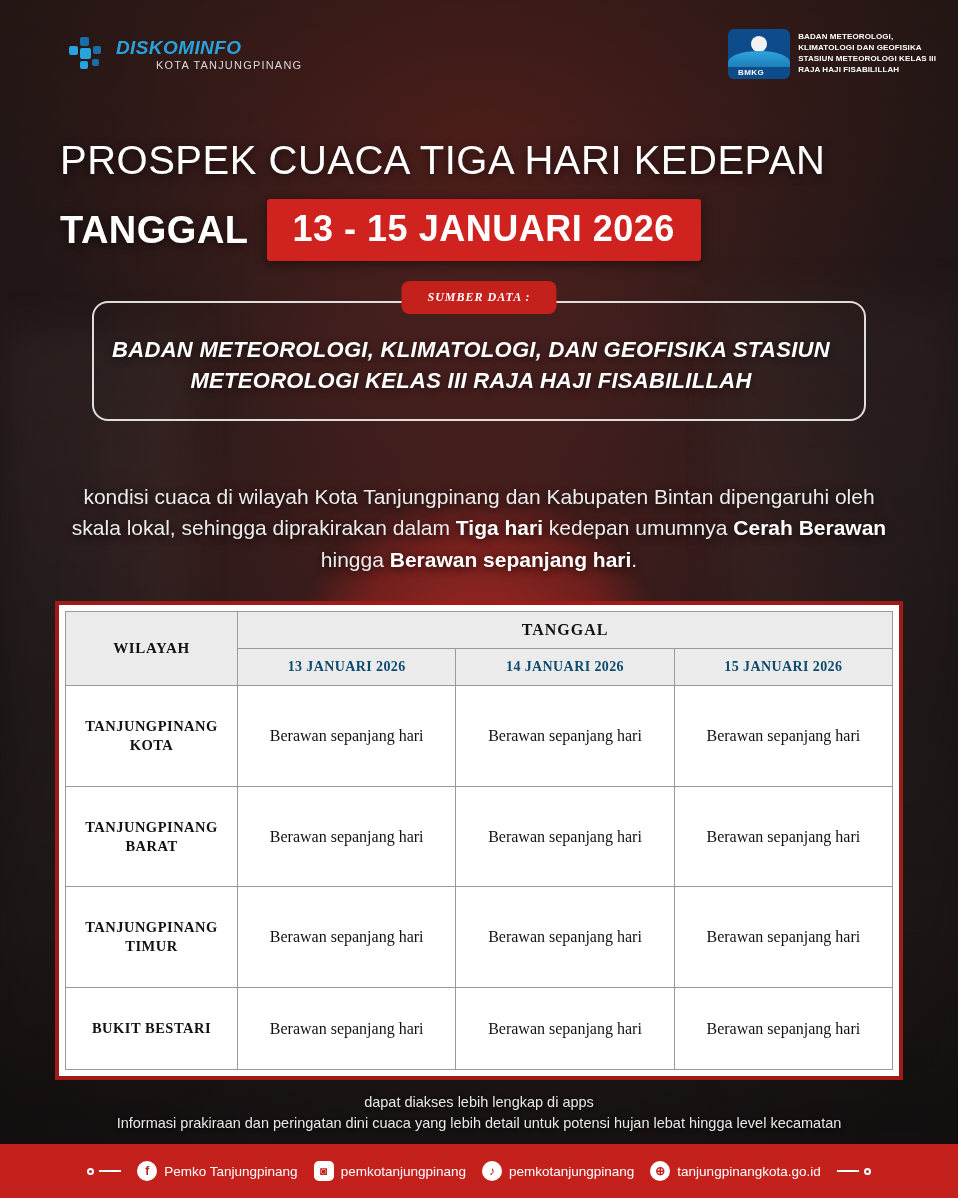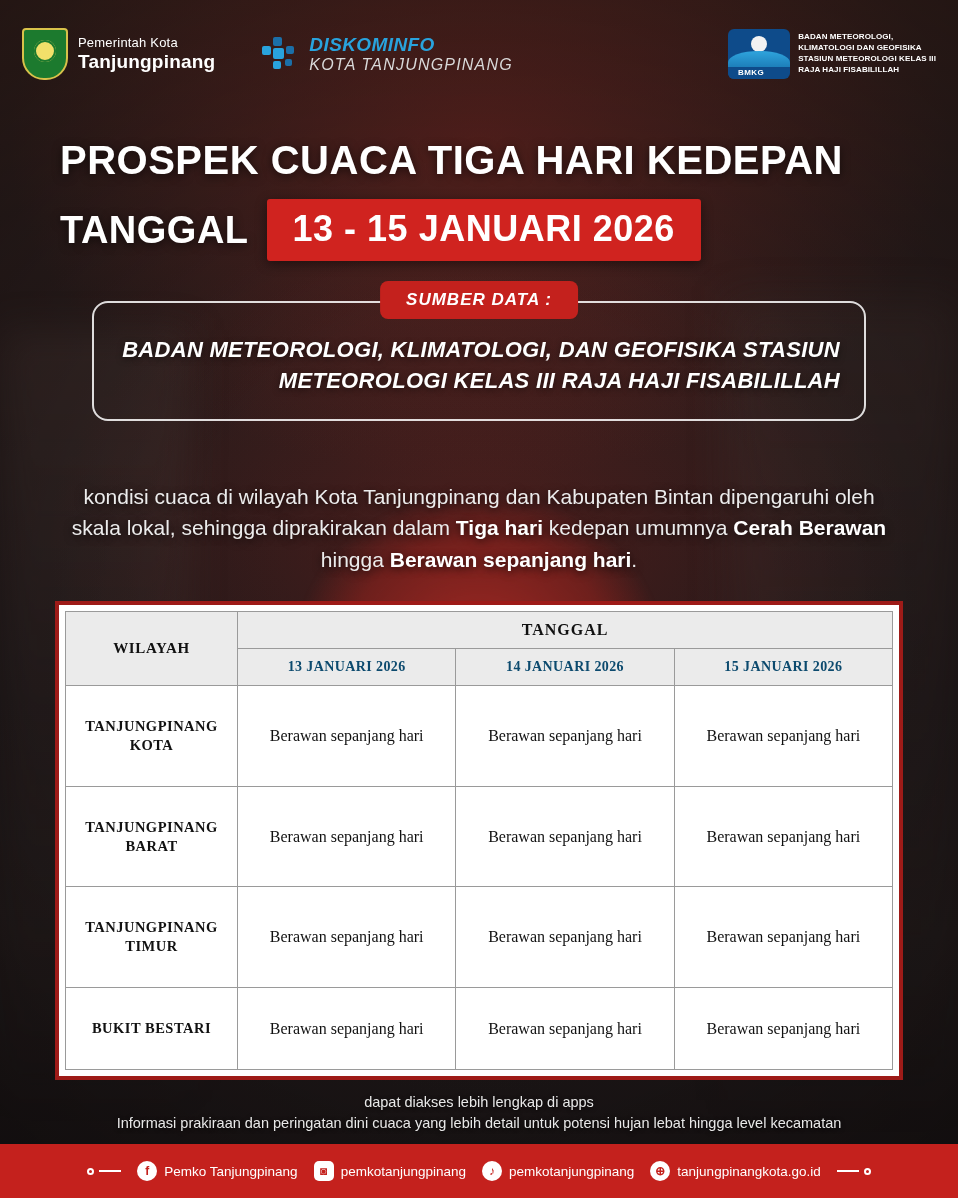--- a/index.html
+++ b/index.html
@@ -68,21 +68,21 @@
     box-shadow: 0 0 0 2px #1c7a2e inset;
   }
   .pemko-text { line-height: 1.12; color: #fff; }
   .pemko-text .l1 { font-size: 13px; font-weight: 400; letter-spacing: .2px; }
   .pemko-text .l2 { font-size: 19px; font-weight: 700; letter-spacing: .2px; }
 
   .logo-disko { display: flex; align-items: center; gap: 10px; margin-left: 44px; }
   .disko-mark { width: 40px; height: 40px; position: relative; flex: 0 0 auto; }
   .disko-text { line-height: 1.15; }
   .disko-text .d1 { color: #29a3dd; font-size: 19px; font-weight: 700; font-style: italic; letter-spacing: .4px; }
-  .disko-text .d2 { color: #d9d9d9; font-size: 16px; font-style: italic; letter-spacing: 1.2px; }
+  .disko-text .d2 { color: #d9d9d9; font-size: 11px; letter-spacing: 1.2px; margin-left: 40px; }
 
   .logo-bmkg { display: flex; align-items: center; gap: 8px; margin-left: auto; }
   .bmkg-mark {
     width: 62px; height: 50px; flex: 0 0 auto;
     background: #0e4b8a;
     border-radius: 6px;
     position: relative; overflow: hidden;
   }
   .bmkg-mark .wave {
     position: absolute; left: 0; right: 0; bottom: 12px; height: 16px;
@@ -98,21 +98,21 @@
     background: #0e4b8a; color: #fff; font-size: 8px; font-weight: 700;
     text-align: center; line-height: 12px; letter-spacing: .5px;
   }
   .bmkg-text { color: #fff; font-size: 8px; line-height: 1.35; font-weight: 700; letter-spacing: .1px; }
 
   
   .title-block { position: relative; margin-top: 46px; padding: 0 60px; }
   .title-main {
     color: #fff;
     font-size: 40px;
-    font-weight: 700;
+    font-weight: 400;
     letter-spacing: .5px;
     text-shadow: 0 2px 10px rgba(0,0,0,.6);
     white-space: nowrap;
   }
   .title-row {
     display: flex;
     align-items: center;
     gap: 18px;
     margin-top: 16px;
   }
@@ -130,30 +130,31 @@
     border-radius: 3px;
     box-shadow: 0 3px 12px rgba(0,0,0,.45);
     white-space: nowrap;
   }
 
   
   .source-wrap { position: relative; margin: 40px 92px 0 92px; }
   .source-label {
     position: absolute; top: -20px; left: 50%; transform: translateX(-50%);
     background: #c4211d; color: #fff;
-    font-size: 17px; font-weight: 800; font-style: italic; letter-spacing: 1px;
+    font-size: 12px; font-weight: 800; font-style: italic; letter-spacing: 1px;
     padding: 9px 26px; border-radius: 8px;
     white-space: nowrap;
     z-index: 2;
+    font-family: Liberation Serif, serif;
   }
   .source-box {
     border: 2px solid rgba(255,255,255,.85);
     border-radius: 16px;
     padding: 32px 24px 22px 8px;
-    text-align: right;
+    text-align: center;
   }
   .source-box p {
     color: #fff; font-size: 22px; font-weight: 800; font-style: italic;
     line-height: 1.4; letter-spacing: .3px;
     text-shadow: 0 2px 6px rgba(0,0,0,.5);
   }
 
   
   .narrative {
     position: relative;
@@ -239,27 +240,20 @@
 
 <div id="poster">
 
   <div class="bg-blur-left"></div>
   <div class="bg-blur-right"></div>
   <div class="bg-umbrella"></div>
   <div class="bg-vignette"></div>
 
   <div class="header">
 
-    <div class="logo-pemko">
-      <div class="crest"></div>
-      <div class="pemko-text">
-        <div class="l1">Pemerintah Kota</div>
-        <div class="l2">Tanjungpinang</div>
-      </div>
-    </div>
 
     <div class="logo-disko">
       <div class="disko-mark">
         <svg width="40" height="40" viewBox="0 0 40 40">
           <rect x="3" y="12" width="9" height="9" rx="2" fill="#29a3dd"></rect>
           <rect x="14" y="3" width="9" height="9" rx="2" fill="#1b6fa8"></rect>
           <rect x="14" y="14" width="11" height="11" rx="2" fill="#29a3dd"></rect>
           <rect x="27" y="12" width="8" height="8" rx="2" fill="#1b6fa8"></rect>
           <rect x="14" y="27" width="8" height="8" rx="2" fill="#29a3dd"></rect>
           <rect x="26" y="25" width="7" height="7" rx="2" fill="#1b6fa8"></rect>

